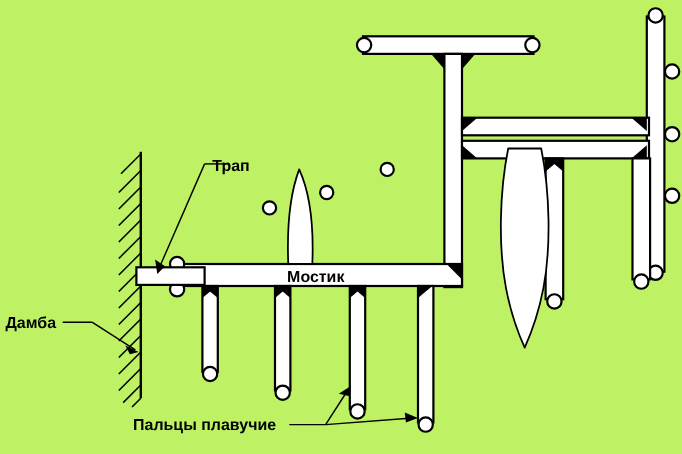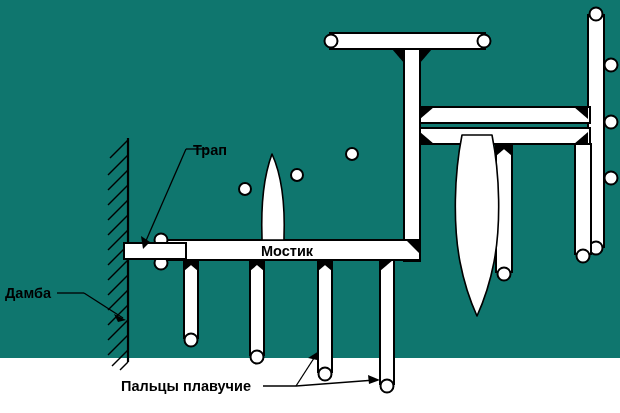--- a/index.html
+++ b/index.html
@@ -9,22 +9,22 @@
   }
   body {
     width: 620px;
     height: 413px;
     font-family: "Liberation Sans", sans-serif;
     overflow: hidden;
   }
   #diagram-root {
     position: relative;
     width: 620px;
-    height: 358px;
-    background: #0f766e;
+    height: 413px;
+    background: #bef264;
   }
   svg#marina-svg {
     display: block;
     width: 620px;
     height: 413px;
   }
   .struct {
     fill: #ffffff;
     stroke: #000000;
     stroke-width: 2;

